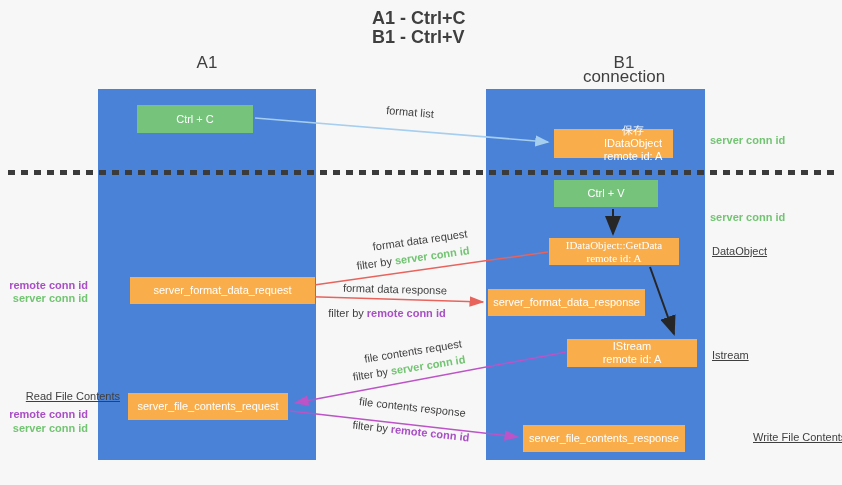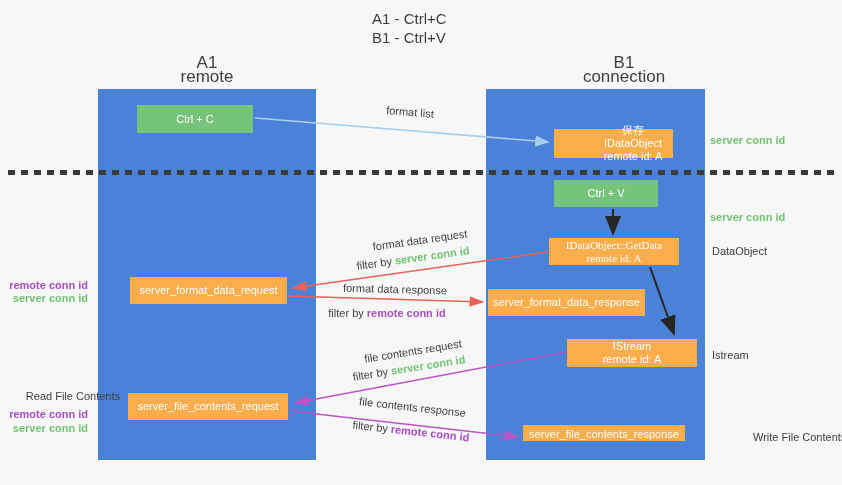--- a/index.html
+++ b/index.html
@@ -4,21 +4,21 @@
 <style>
   html,body{margin:0;padding:0;}
   body{
     width:842px;height:485px;position:relative;overflow:hidden;
     background:#F7F7F7;
     font-family:"Liberation Sans","DejaVu Sans",sans-serif;
     color:#3F3F3F;
   }
   .abs{position:absolute;}
   .title{
-    left:372px;top:9px;font-size:15px;line-height:19px;color:#3F3F3F;
+    left:372px;top:9px;font-size:18px;line-height:19px;color:#3F3F3F;font-weight:bold;
   }
   .lane-header{
     top:56px;width:120px;text-align:center;font-size:17px;line-height:14px;color:#3F3F3F;
   }
   .lane{
     top:89px;height:371px;background:#4A82D8;
   }
   .dotted-line{
     left:8px;top:170px;width:827px;height:5px;
     background:repeating-linear-gradient(90deg,#3B3B3B 0 7px,transparent 7px 13px);
@@ -29,35 +29,34 @@
     box-sizing:border-box;
   }
   .node.green{background:#76C37C;}
   .node.orange{background:#F9AE4B;}
   .edge-label{
     font-size:11px;color:#3F3F3F;white-space:nowrap;text-align:center;
   }
   .k-green{color:#72C472;font-weight:bold;}
   .k-purple{color:#A94FC5;font-weight:bold;}
   .side-label{font-size:11px;white-space:nowrap;}
-  .side-label.plain{color:#3F3F3F;}
+  .side-label.plain{color:#3F3F3F;text-decoration:underline;}
   .left-col{left:0;width:88px;text-align:right;}
   svg.arrows{left:0;top:0;pointer-events:none;}
 </style>
 </head>
 <body>
 
 <div class="abs title">
   <div>A1 - Ctrl+C</div>
   <div>B1 - Ctrl+V</div>
 </div>
 
 <div class="abs lane-header" style="left:147px;">
   <div>A1</div>
-  <div>remote</div>
 </div>
 <div class="abs lane-header" style="left:564px;">
   <div>B1</div>
   <div>connection</div>
 </div>
 
 <div class="abs lane" style="left:98px;width:218px;"></div>
 <div class="abs lane" style="left:486px;width:219px;"></div>
 
 <div class="abs dotted-line"></div>
@@ -97,38 +96,38 @@
 
 <div class="abs node green" style="left:554px;top:180px;width:104px;height:27px;">
   <span>Ctrl + V</span>
 </div>
 
 <div class="abs node orange" style="left:549px;top:238px;width:130px;height:27px;font-family:Liberation Serif, serif;">
   <span>IDataObject::GetData</span>
   <span>remote id: A</span>
 </div>
 
-<div class="abs node orange" style="left:130px;top:277px;width:157px;height:27px;">
+<div class="abs node orange" style="left:130px;top:277px;width:185px;height:27px;">
   <span>server_format_data_request</span>
 </div>
 
 <div class="abs node orange" style="left:488px;top:289px;width:157px;height:27px;">
   <span>server_format_data_response</span>
 </div>
 
 <div class="abs node orange" style="left:567px;top:339px;width:130px;height:28px;">
   <span>IStream</span>
   <span>remote id: A</span>
 </div>
 
 <div class="abs node orange" style="left:128px;top:393px;width:160px;height:27px;">
   <span>server_file_contents_request</span>
 </div>
 
-<div class="abs node orange" style="left:523px;top:425px;width:162px;height:16px;justify-content:flex-end;">
+<div class="abs node orange" style="left:523px;top:425px;width:162px;height:27px;">
   <span>server_file_contents_response</span>
 </div>
 
 <div class="abs edge-label" style="left:345px;top:106px;width:130px;transform:rotate(4.7deg);">format list</div>
 
 <div class="abs edge-label" style="left:350px;top:234px;width:140px;transform:rotate(-8deg);">format data request</div>
 <div class="abs edge-label" style="left:338px;top:252px;width:150px;transform:rotate(-8deg);">
   <span>filter by </span><span class="k-green">server conn id</span>
 </div>
 

